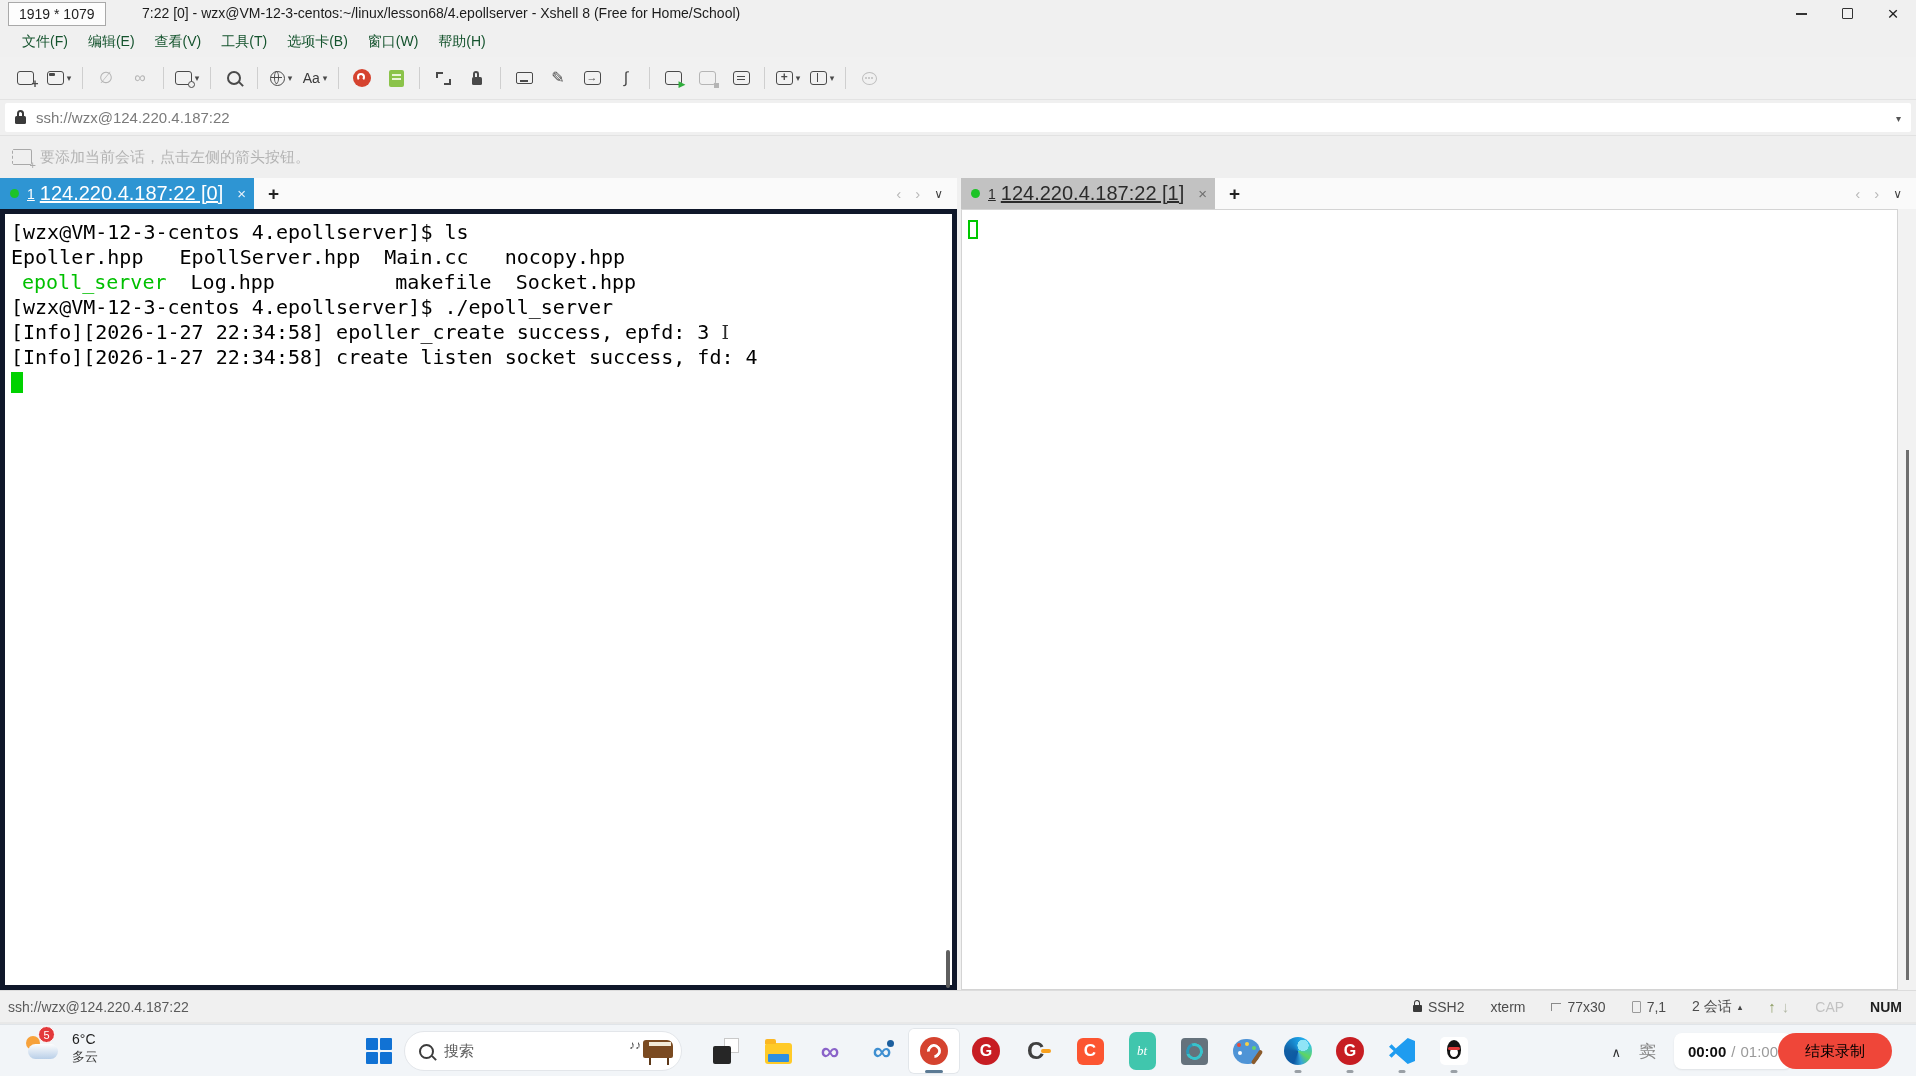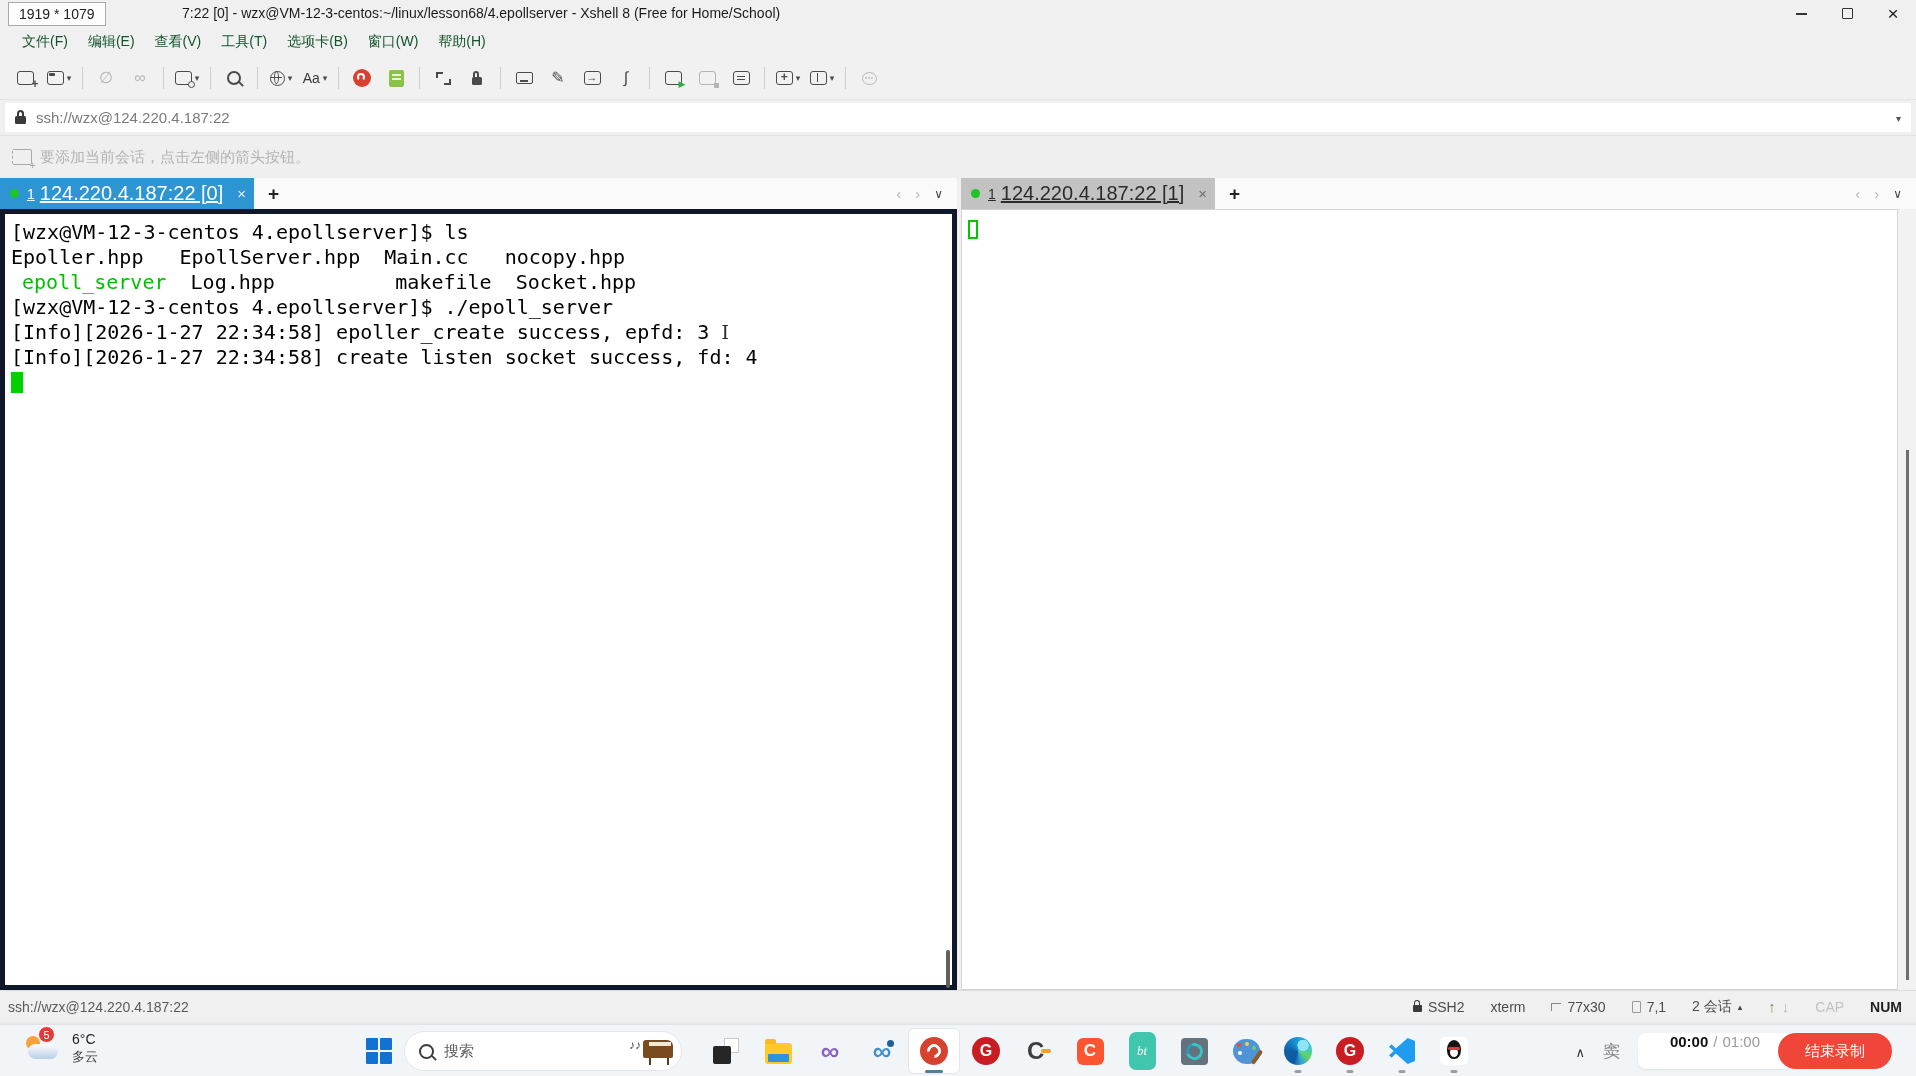--- a/index.html
+++ b/index.html
@@ -7,21 +7,21 @@
     width:1916px;height:1076px;position:relative;overflow:hidden;
     background:#e8e8e8;
     font-family:"Liberation Sans","DejaVu Sans",sans-serif;
     -webkit-font-smoothing:antialiased;
   }
   
   #xwin{position:absolute;left:0;top:0;width:1916px;height:1022px;background:#f0f0f0;}
 
   
   .titlebar{position:absolute;left:0;top:0;width:1916px;height:27px;background:#f0f0f0;}
-  .title-text{position:absolute;left:142px;top:5px;font-size:14px;color:#1c1c1c;white-space:nowrap;margin-left:40px;}
+  .title-text{position:absolute;left:142px;top:5px;font-size:14px;color:#1c1c1c;white-space:nowrap;}
   .res-overlay{position:absolute;left:8px;top:2px;height:22px;padding:0 10px;background:#fdfdfd;
     border:1px solid #a9a9a9;display:flex;align-items:center;font-size:14px;color:#222;z-index:5;}
   .winbtns{position:absolute;right:0;top:0;height:27px;display:flex;}
   .winbtn{width:46px;height:27px;display:flex;align-items:center;justify-content:center;cursor:default;}
   .wb-min::before{content:"";width:11px;height:2px;background:#333;display:block;}
   .wb-max::before{content:"";width:9px;height:9px;border:1.5px solid #333;border-radius:1px;display:block;}
   .wb-close::before{content:"\00D7";font-size:19px;color:#222;line-height:1;}
 
   
   .menubar{position:absolute;left:0;top:27px;width:1916px;height:30px;background:#f0f0f0;
@@ -204,25 +204,25 @@
     clip-path:polygon(72% 0%,100% 12%,100% 88%,72% 100%,26% 60%,10% 76%,0% 66%,18% 50%,0% 34%,10% 24%,26% 40%);}
   .ic-qq{width:28px;height:28px;background:#fff;border-radius:5px;position:relative;}
   .ic-qq .body{position:absolute;left:7px;top:3px;width:14px;height:19px;background:#141414;border-radius:50% 50% 46% 46%;}
   .ic-qq .belly{position:absolute;left:10px;top:11px;width:8px;height:9px;background:#fff;border-radius:50%;}
   .ic-qq .scarf{position:absolute;left:8px;top:10px;width:12px;height:3px;background:#e03a3a;border-radius:2px;}
 
   .tray{position:absolute;right:124px;top:0;height:52px;display:flex;align-items:center;gap:18px;}
   .tray-chev{font-size:13px;color:#2f2f2f;transform:translateY(1px);}
   .tray-chev::before{content:"\2227";}
   .tray-ime{font-size:17px;color:#8a8a8a;}
-  .timer-pill{height:36px;background:#fff;border-radius:8px;display:flex;padding:0 32px;gap:5px;box-shadow:0 1px 2px rgba(0,0,0,.08);}
+  .timer-pill{height:36px;background:#fff;border-radius:8px;display:flex;align-items:center;padding:0 14px;gap:5px;box-shadow:0 1px 2px rgba(0,0,0,.08);}
   .t-elapsed{font-size:15px;font-weight:bold;color:#111;}
   .t-sep{font-size:15px;color:#9a9a9a;}
   .t-total{font-size:15px;color:#9a9a9a;}
-  .stop-pill{position:absolute;right:24px;top:8px;height:36px;min-width:86px;background:#ef4639;border-radius:18px;color:#ffffff;
+  .stop-pill{position:absolute;right:24px;top:8px;height:36px;min-width:86px;background:#ef4639;border-radius:18px;color:#000000;
     font-size:15px;display:flex;align-items:center;justify-content:center;padding:0 14px;}
 </style>
 </head>
 <body>
 
 <div id="xwin">
 
   <div class="titlebar">
     <div class="res-overlay">
       <span>1919 * 1079</span>

